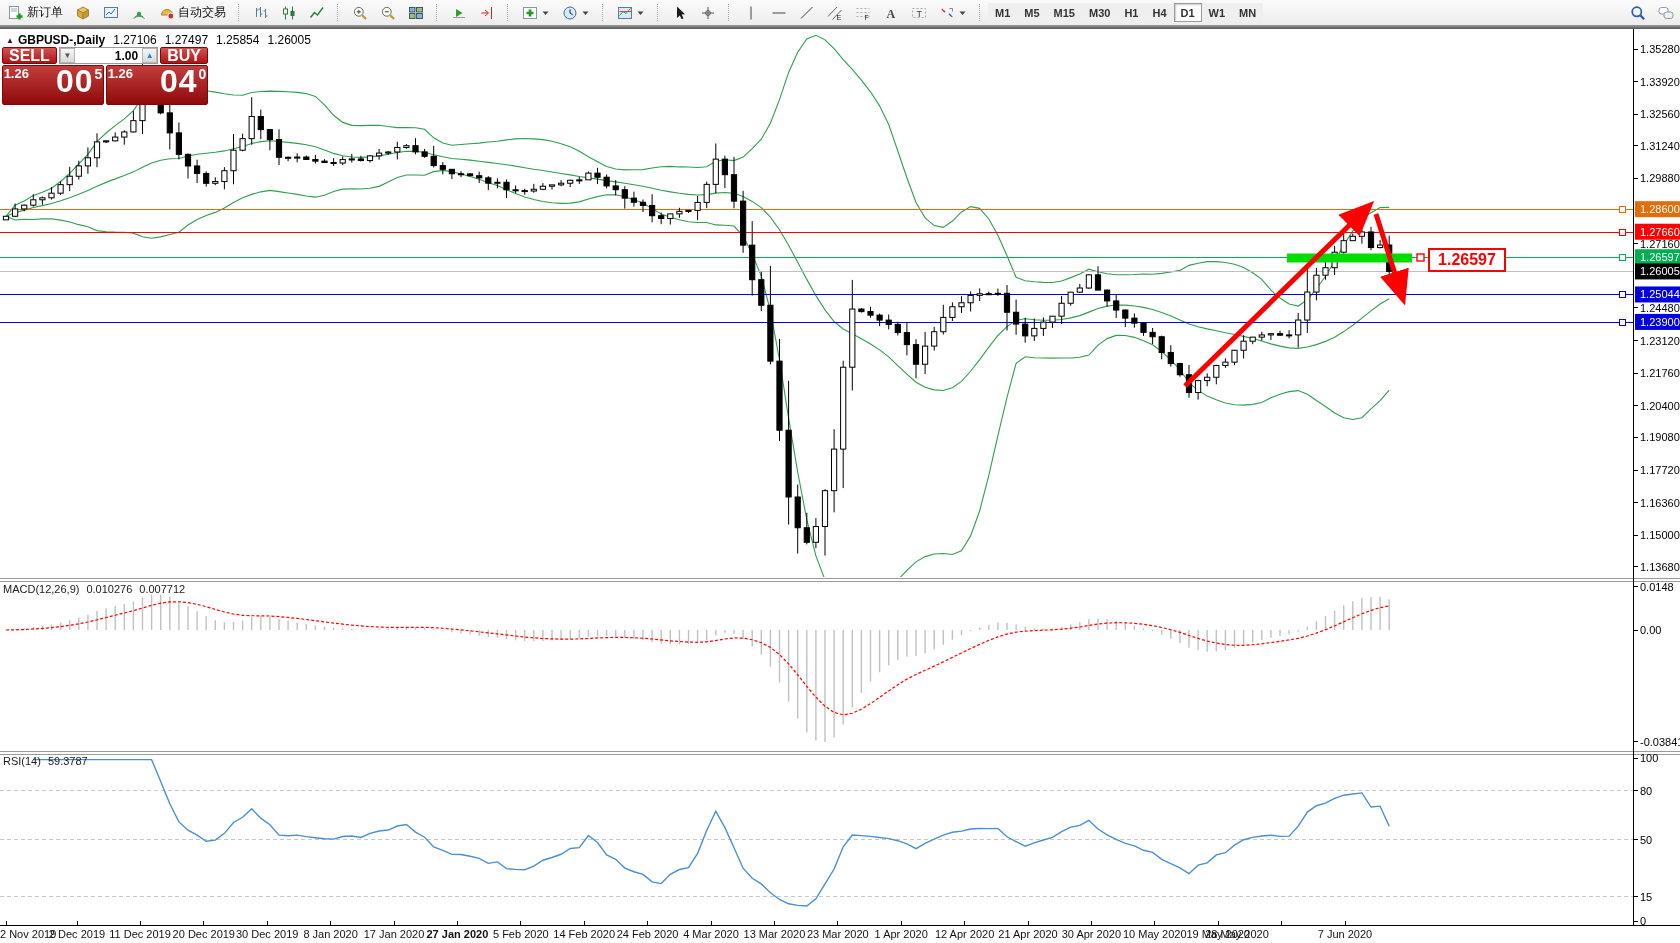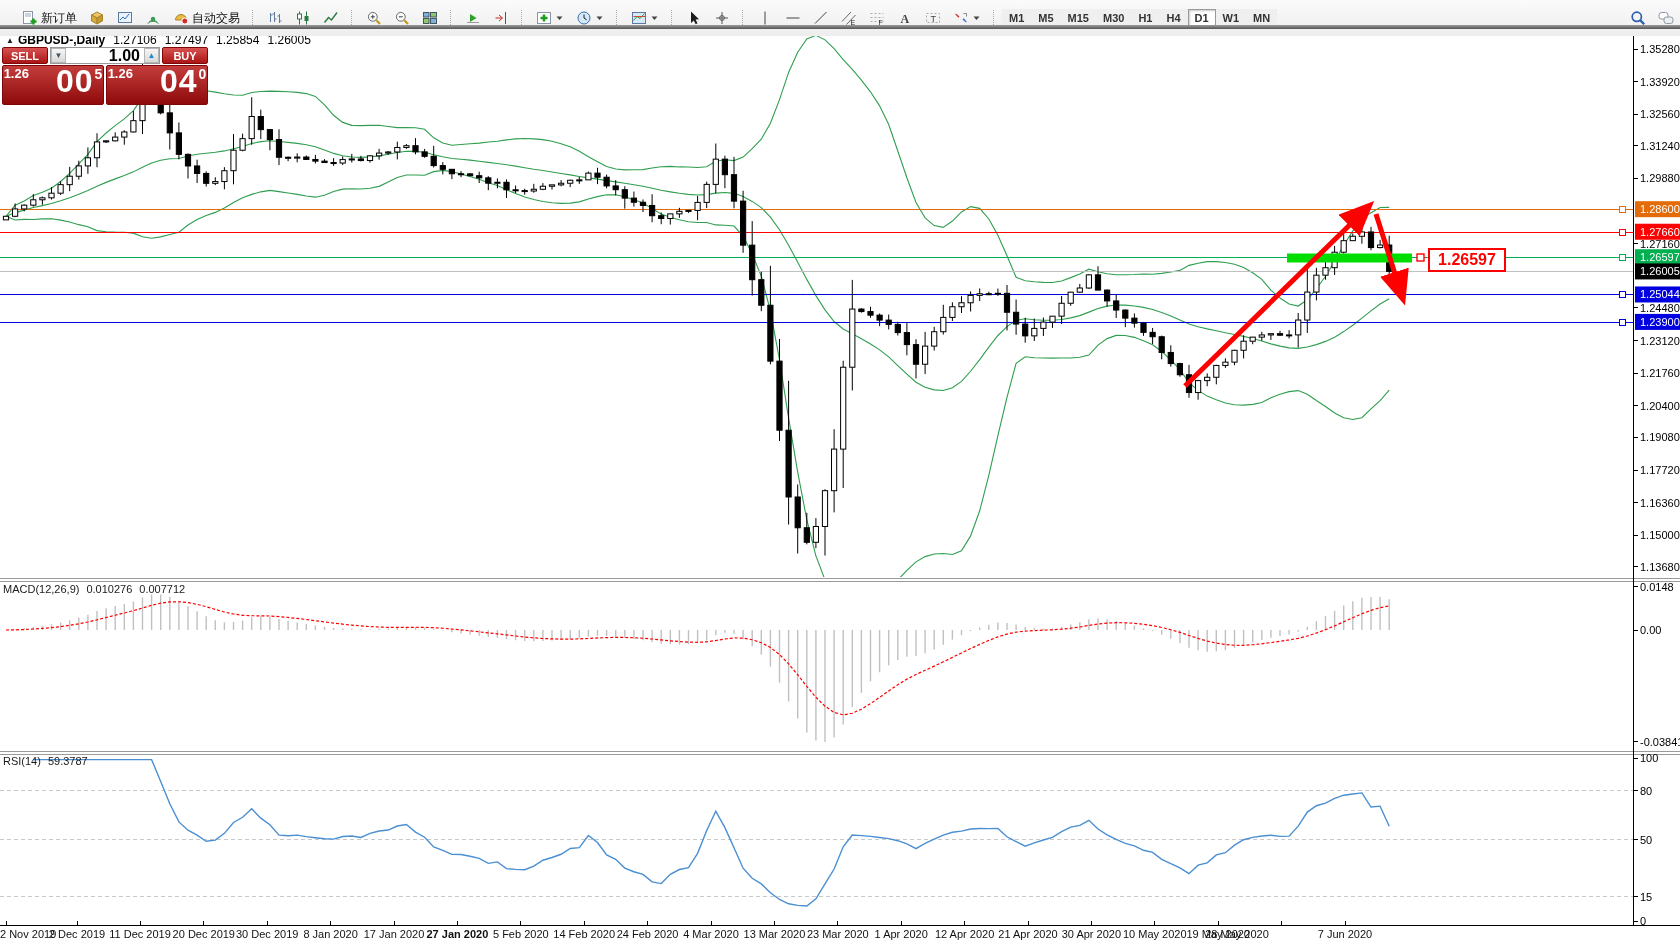--- a/index.html
+++ b/index.html
@@ -1,45 +1,45 @@
 <!DOCTYPE html>
 <html><head>
 <meta charset="utf-8">
 <style>
   html,body{margin:0;padding:0;background:#888;}
   .screen{position:relative;width:1680px;height:943px;background:#fff;overflow:hidden;
           font-family:"Liberation Sans",sans-serif;}
   
-  .toolbar{position:absolute;left:0;top:0;width:1680px;height:36px;z-index:30;
-           background:linear-gradient(#fbfbfb,#ededed);display:flex;align-items:center;padding-left:16px;box-sizing:border-box;}
+  .toolbar{position:absolute;left:0;top:0;width:1680px;height:25px;z-index:30;
+           background:linear-gradient(#fbfbfb,#ededed);display:flex;align-items:center;padding-left:2px;box-sizing:border-box;}
   .darkstrip{position:absolute;left:0;top:25px;width:1680px;height:4px;z-index:30;
              background:linear-gradient(#9d9d9d,#555);}
   .tbtn{height:21px;display:flex;align-items:center;gap:3px;padding:0 4px;margin:0 1px;
         background:transparent;border:1px solid transparent;font-size:12px;color:#111;cursor:default;}
   .tbtn svg{display:block;}
   .tb-sep{width:4px;height:17px;border-left:1px dotted #aaa;margin:0 4px 0 6px;}
   .tf{font-size:11px;font-weight:bold;color:#333;height:19px;padding:0 6px;display:flex;align-items:center;
       border:1px solid transparent;margin:0;}
   .tf.active{background:#fff;border:1px solid #9a9a9a;box-shadow:inset 1px 1px 2px #c9c9c9;}
   .tspacer{flex:1;}
   .tlabel{white-space:nowrap;}
   
   .chart-title{position:absolute;left:6px;top:33px;z-index:20;font-size:12px;color:#000;display:flex;gap:8px;align-items:center;}
   .chart-title .sym{font-weight:bold;display:flex;gap:4px;align-items:center;}
   .chart-title .tri{font-size:8px;color:#222;}
   .ind-label{position:absolute;z-index:20;font-size:11px;color:#1a1a1a;display:flex;gap:7px;}
   
   .ocp{position:absolute;left:2px;top:47px;width:206px;z-index:25;}
   .ocp-row1{display:flex;height:17px;gap:2px;}
   .ocp-btn{flex:0 0 46px;background:linear-gradient(#d85252,#ab1414);border:1px solid #7e0808;color:#fff;
-           font-size:11px;font-weight:bold;display:flex;align-items:center;justify-content:center;border-radius:2px;}
+           font-size:16px;font-weight:bold;display:flex;align-items:center;justify-content:center;border-radius:2px;}
   .vol-wrap{flex:1;display:flex;border:1px solid #999;background:#fff;}
   .spin{width:15px;background:linear-gradient(#f6f6f6,#d9d9d9);border:1px solid #b5b5b5;font-size:8px;
         display:flex;align-items:center;justify-content:center;color:#456;}
-  .vol-input{flex:1;border:none;outline:none;font-size:16px;font-weight:bold;text-align:right;padding-right:4px;width:50px;
+  .vol-input{flex:1;border:none;outline:none;font-size:12px;font-weight:bold;text-align:right;padding-right:4px;width:50px;
              font-family:"Liberation Sans",sans-serif;}
   .ocp-row2{display:flex;gap:2px;margin-top:1px;height:40px;}
   .bigprice{flex:1;background:linear-gradient(#c43d3d,#8e0a0a);color:#fff;display:flex;align-items:flex-start;
             justify-content:center;padding-bottom:2px;border:1px solid #7e0808;border-radius:2px;}
   .bigprice .sm{font-size:13px;font-weight:bold;margin:0 2px 4px 0;}
   .bigprice .bg{font-size:32px;font-weight:bold;line-height:30px;letter-spacing:1px;margin-left:25px;}
   .bigprice .sp{font-size:14px;font-weight:bold;margin:0 0 14px 1px;}
   
   .annot{position:absolute;left:1402px;top:196px;z-index:22;font-size:30px;font-weight:bold;color:#00cc00;
          letter-spacing:3px;text-shadow:2px 2px 0 #14581d;white-space:nowrap;}

